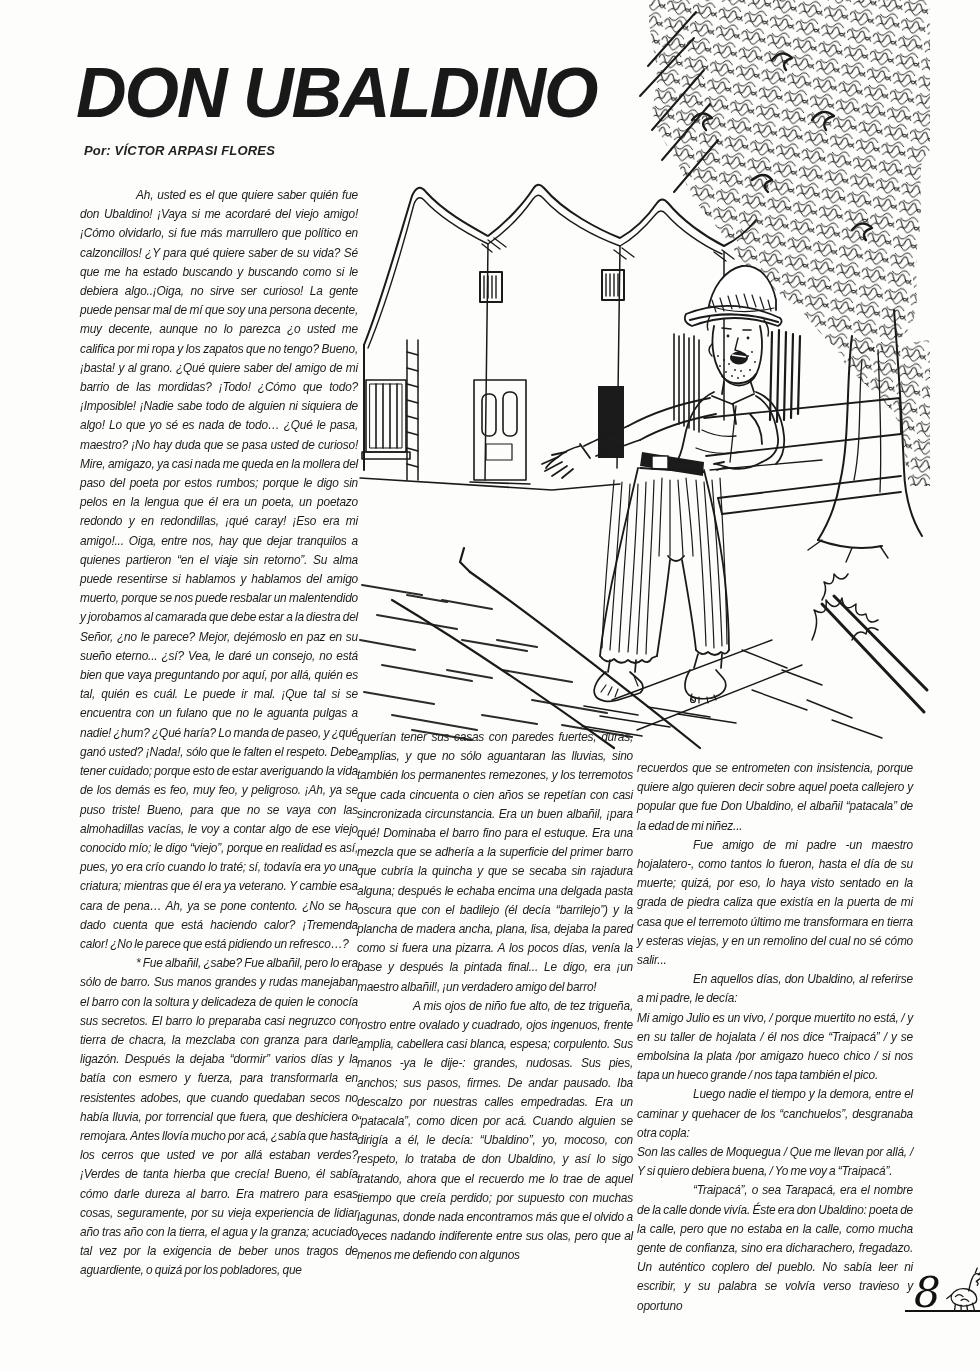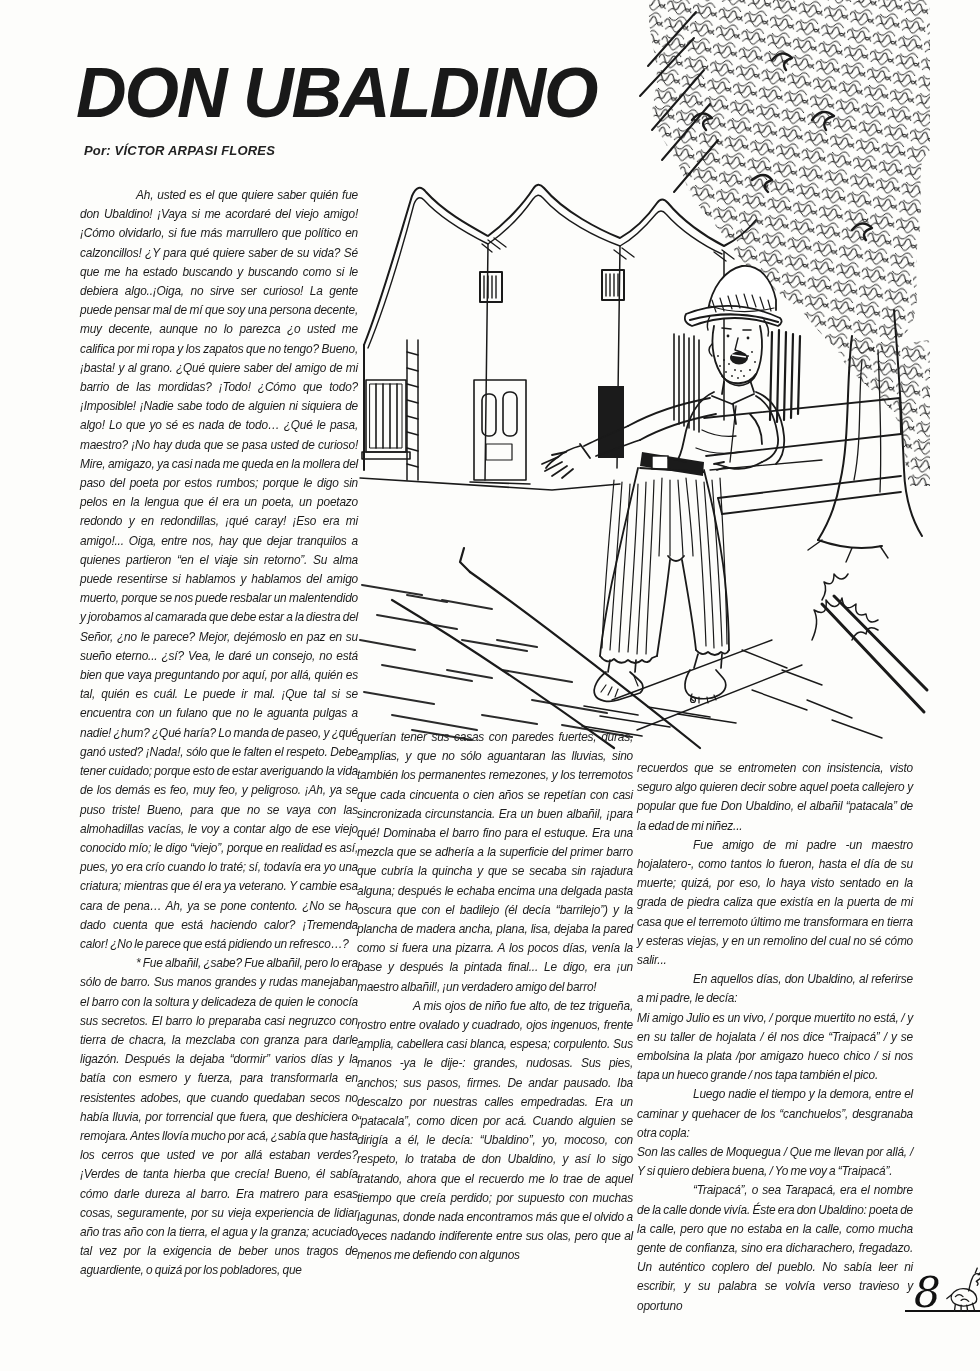--- a/index.html
+++ b/index.html
@@ -374,21 +374,21 @@
     <p class="ind">Ah, usted es el que quiere saber quién fue don Ubaldino! ¡Vaya si me acordaré del viejo amigo! ¡Cómo olvidarlo, si fue más marrullero que político en calzoncillos! ¿Y para qué quiere saber de su vida? Sé que me ha estado buscando y buscando como si le debiera algo..¡Oiga, no sirve ser curioso! La gente puede pensar mal de mí que soy una persona decente, muy decente, aunque no lo parezca ¿o usted me califica por mi ropa y los zapatos que no tengo? Bueno, ¡basta! y al grano. ¿Qué quiere saber del amigo de mi barrio de las mordidas? ¡Todo! ¿Cómo que todo? ¡Imposible! ¡Nadie sabe todo de alguien ni siquiera de algo! Lo que yo sé es nada de todo… ¿Qué le pasa, maestro? ¡No hay duda que se pasa usted de curioso! Mire, amigazo, ya casi nada me queda en la mollera del paso del poeta por estos rumbos; porque le digo sin pelos en la lengua que él era un poeta, un poetazo redondo y en redondillas, ¡qué caray! ¡Eso era mi amigo!... Oiga, entre nos, hay que dejar tranquilos a quienes partieron “en el viaje sin retorno”. Su alma puede resentirse si hablamos y hablamos del amigo muerto, porque se nos puede resbalar un malentendido y jorobamos al camarada que debe estar a la diestra del Señor, ¿no le parece? Mejor, dejémoslo en paz en su sueño eterno... ¿sí? Vea, le daré un consejo, no está bien que vaya preguntando por aquí, por allá, quién es tal, quién es cuál. Le puede ir mal. ¡Que tal si se encuentra con un fulano que no le aguanta pulgas a nadie! ¿hum? ¿Qué haría? Lo manda de paseo, y ¿qué ganó usted? ¡Nada!, sólo que le falten el respeto. Debe tener cuidado; porque esto de estar averiguando la vida de los demás es feo, muy feo, y peligroso. ¡Ah, ya se puso triste! Bueno, para que no se vaya con las almohadillas vacías, le voy a contar algo de ese viejo conocido mío; le digo “viejo”, porque en realidad es así, pues, yo era crío cuando lo traté; sí, todavía era yo una criatura; mientras que él era ya veterano. Y cambie esa cara de pena… Ah, ya se pone contento. ¿No se ha dado cuenta que está haciendo calor? ¡Tremenda calor! ¿No le parece que está pidiendo un refresco…?</p>
     <p class="ind">* Fue albañil, ¿sabe? Fue albañil, pero lo era sólo de barro. Sus manos grandes y rudas manejaban el barro con la soltura y delicadeza de quien le conocía sus secretos. El barro lo preparaba casi negruzco con tierra de chacra, la mezclaba con granza para darle ligazón. Después la dejaba “dormir” varios días y la batía con esmero y fuerza, para transformarla en resistentes adobes, que cuando quedaban secos no había lluvia, por torrencial que fuera, que deshiciera o remojara. Antes llovía mucho por acá, ¿sabía que hasta los cerros que usted ve por allá estaban verdes? ¡Verdes de tanta hierba que crecía! Bueno, él sabía cómo darle dureza al barro. Era matrero para esas cosas, seguramente, por su vieja experiencia de lidiar año tras año con la tierra, el agua y la granza; acuciado tal vez por la exigencia de beber unos tragos de aguardiente, o quizá por los pobladores, que</p>
   </div>
 
   <div class="col col-mid">
     <p>querían tener sus casas con paredes fuertes, duras, amplias, y que no sólo aguantaran las lluvias, sino también los permanentes remezones, y los terremotos que cada cincuenta o cien años se repetían con casi sincronizada circunstancia. Era un buen albañil, ¡para qué! Dominaba el barro fino para el estuque. Era una mezcla que se adhería a la superficie del primer barro que cubría la quincha y que se secaba sin rajadura alguna; después le echaba encima una delgada pasta oscura que con el badilejo (él decía “barrilejo”) y la plancha de madera ancha, plana, lisa, dejaba la pared como si fuera una pizarra. A los pocos días, venía la base y después la pintada final... Le digo, era ¡un maestro albañil!, ¡un verdadero amigo del barro!</p>
     <p class="ind">A mis ojos de niño fue alto, de tez trigueña, rostro entre ovalado y cuadrado, ojos ingenuos, frente amplia, cabellera casi blanca, espesa; corpulento. Sus manos -ya le dije-: grandes, nudosas. Sus pies, anchos; sus pasos, firmes. De andar pausado. Iba descalzo por nuestras calles empedradas. Era un “patacala”, como dicen por acá. Cuando alguien se dirigía a él, le decía: “Ubaldino”, yo, mocoso, con respeto, lo trataba de don Ubaldino, y así lo sigo tratando, ahora que el recuerdo me lo trae de aquel tiempo que creía perdido; por supuesto con muchas lagunas, donde nada encontramos más que el olvido a veces nadando indiferente entre sus olas, pero que al menos me defiendo con algunos</p>
   </div>
 
   <div class="col col-right">
-    <p>recuerdos que se entrometen con insistencia, visto seguro algo quieren decir sobre aquel poeta callejero y popular que fue Don Ubaldino, el albañil “patacala” de la edad de mi niñez...</p>
+    <p>recuerdos que se entrometen con insistencia, porque quiere algo quieren decir sobre aquel poeta callejero y popular que fue Don Ubaldino, el albañil “patacala” de la edad de mi niñez...</p>
     <p class="ind">Fue amigo de mi padre -un maestro hojalatero-, como tantos lo fueron, hasta el día de su muerte; quizá, por eso, lo haya visto sentado en la grada de piedra caliza que existía en la puerta de mi casa que el terremoto último me transformara en tierra y esteras viejas, y en un remolino del cual no sé cómo salir...</p>
     <p class="ind">En aquellos días, don Ubaldino, al referirse a mi padre, le decía:</p>
     <p>Mi amigo Julio es un vivo, / porque muertito no está, / y en su taller de hojalata / él nos dice “Traipacá” / y se embolsina la plata /por amigazo hueco chico / si nos tapa un hueco grande / nos tapa también el pico.</p>
     <p class="ind">Luego nadie el tiempo y la demora, entre el caminar y quehacer de los “canchuelos”, desgranaba otra copla:</p>
     <p>Son las calles de Moquegua / Que me llevan por allá, / Y si quiero debiera buena, / Yo me voy a “Traipacá”.</p>
     <p class="ind">“Traipacá”, o sea Tarapacá, era el nombre de la calle donde vivía. Éste era don Ubaldino: poeta de la calle, pero que no estaba en la calle, como mucha gente de confianza, sino era dicharachero, fregadazo. Un auténtico coplero del pueblo. No sabía leer ni escribir, y su palabra se volvía verso travieso y oportuno</p>
   </div>
 
   <div class="pageno">8</div>
   <div class="pageno-rule"></div>

